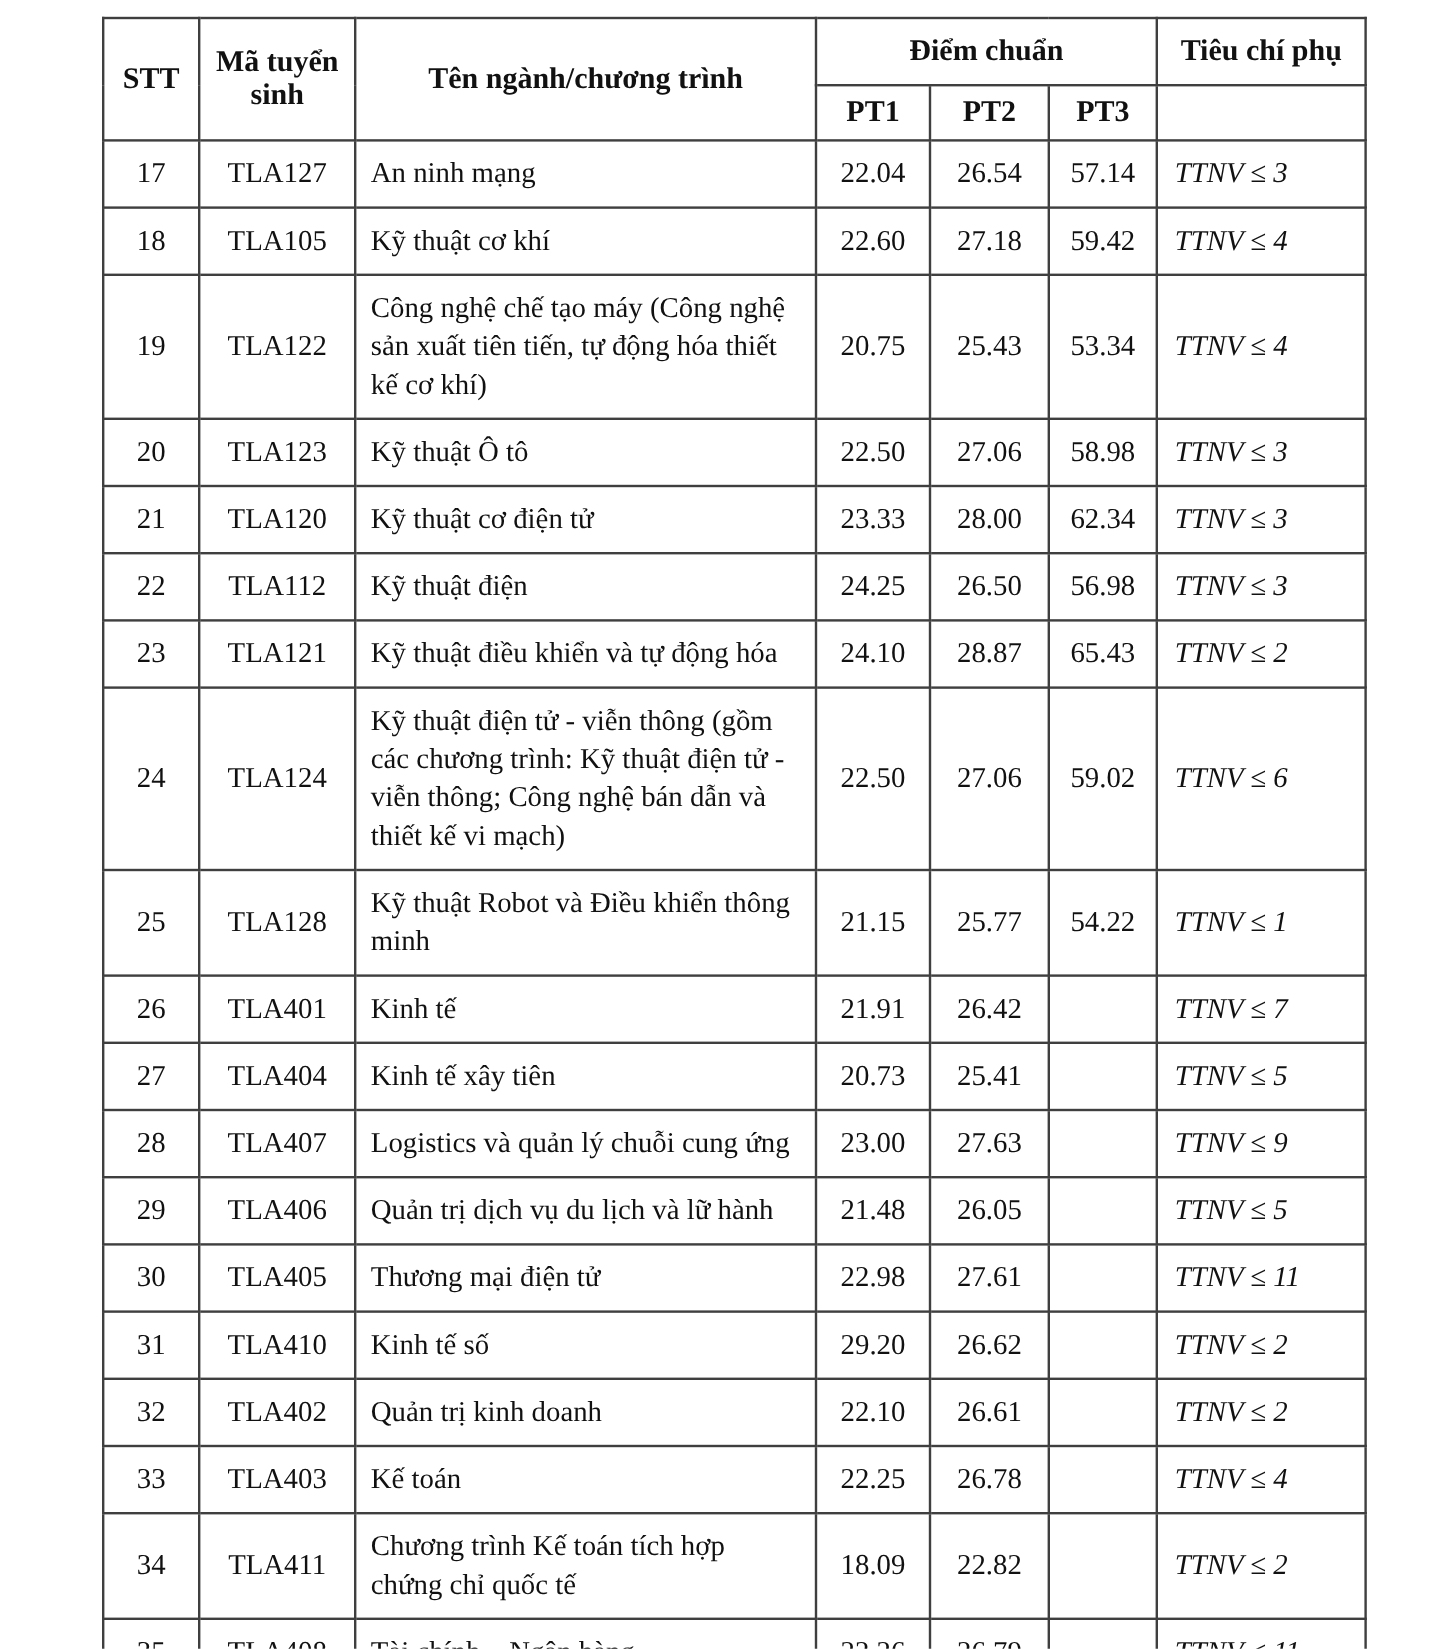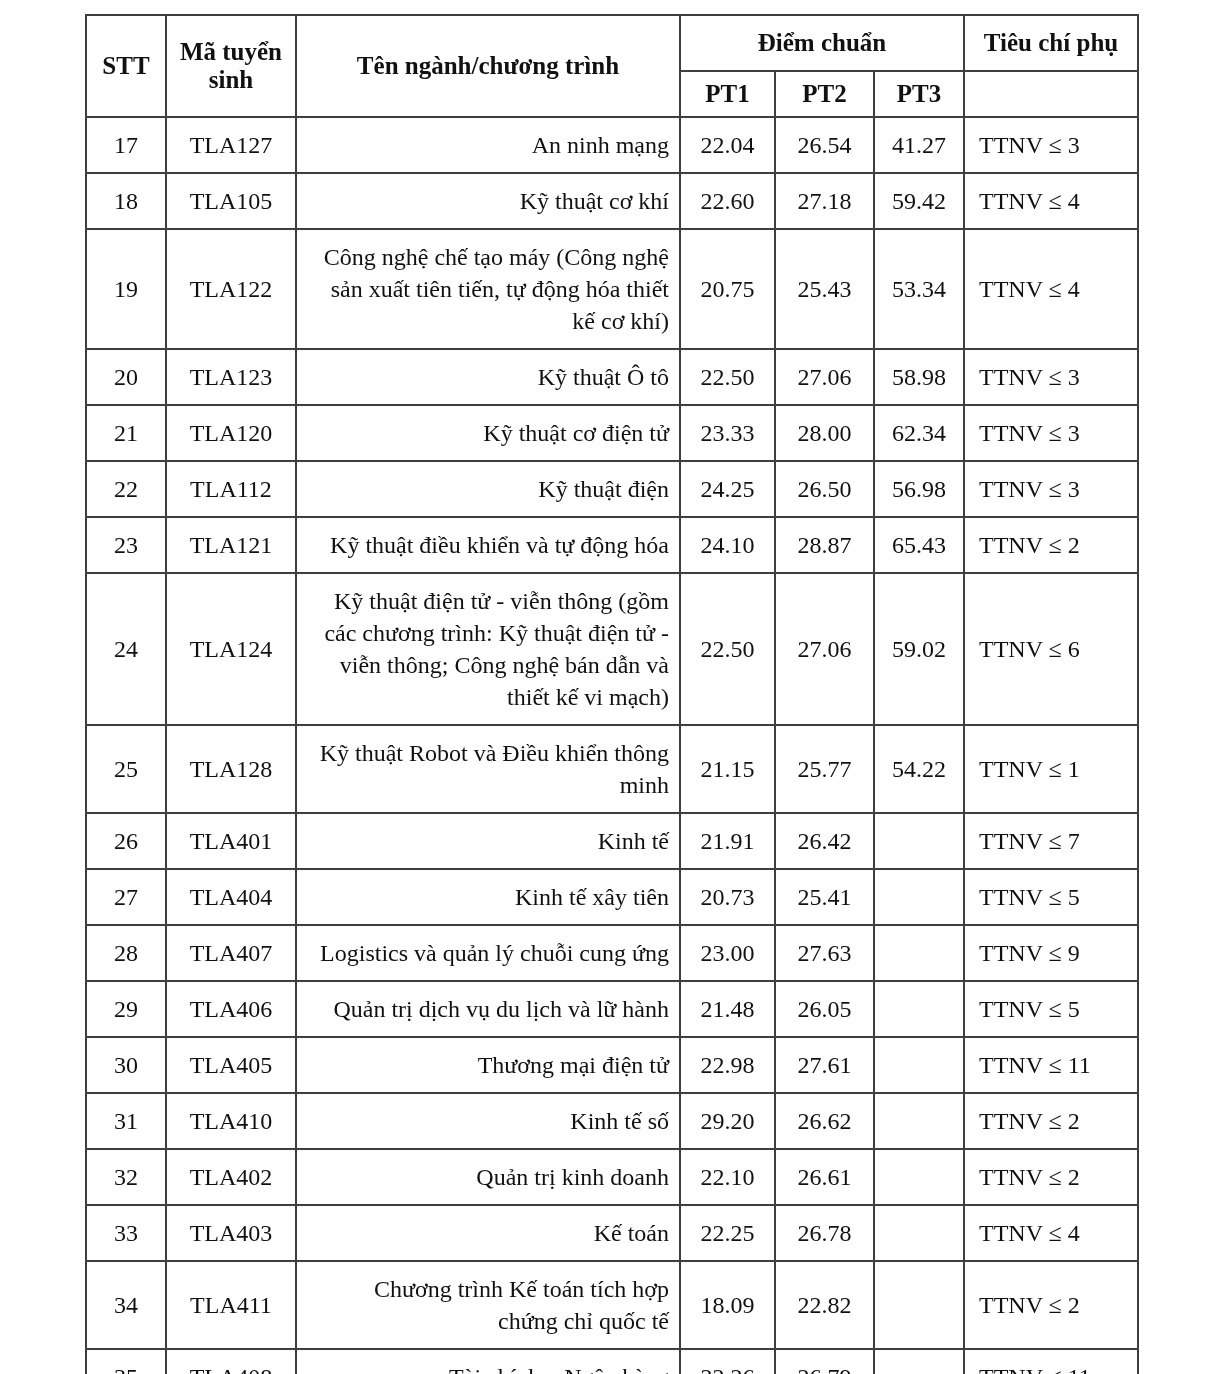--- a/index.html
+++ b/index.html
@@ -53,28 +53,29 @@
     height: 54px;
   }
   tbody td.cell-stt,
   tbody td.cell-code,
   tbody td.cell-pt1,
   tbody td.cell-pt2,
   tbody td.cell-pt3 {
     text-align: center;
   }
   tbody td.cell-name {
-    text-align: right;
+    text-align: left;
     padding-left: 12px;
     padding-right: 10px;
     margin-left: 40px;
   }
   tbody td.cell-note {
     text-align: left;
     padding-left: 14px;
+    font-style: italic;
   }
 </style>
 </head>
 <body>
 
 <div class="page">
   <table class="score-table">
     <colgroup>
       <col class="c-stt">
         <col class="c-code">
@@ -99,21 +100,21 @@
         <th></th>
       </tr>
     </thead>
     <tbody id="table-body">
     <tr>
       <td class="cell-stt">17</td>
       <td class="cell-code">TLA127</td>
       <td class="cell-name">An ninh mạng</td>
       <td class="cell-pt1">22.04</td>
       <td class="cell-pt2">26.54</td>
-      <td class="cell-pt3">41.27</td>
+      <td class="cell-pt3">57.14</td>
       <td class="cell-note">TTNV ≤ 3</td>
     </tr>
 
     <tr>
       <td class="cell-stt">18</td>
       <td class="cell-code">TLA105</td>
       <td class="cell-name">Kỹ thuật cơ khí</td>
       <td class="cell-pt1">22.60</td>
       <td class="cell-pt2">27.18</td>
       <td class="cell-pt3">59.42</td>

